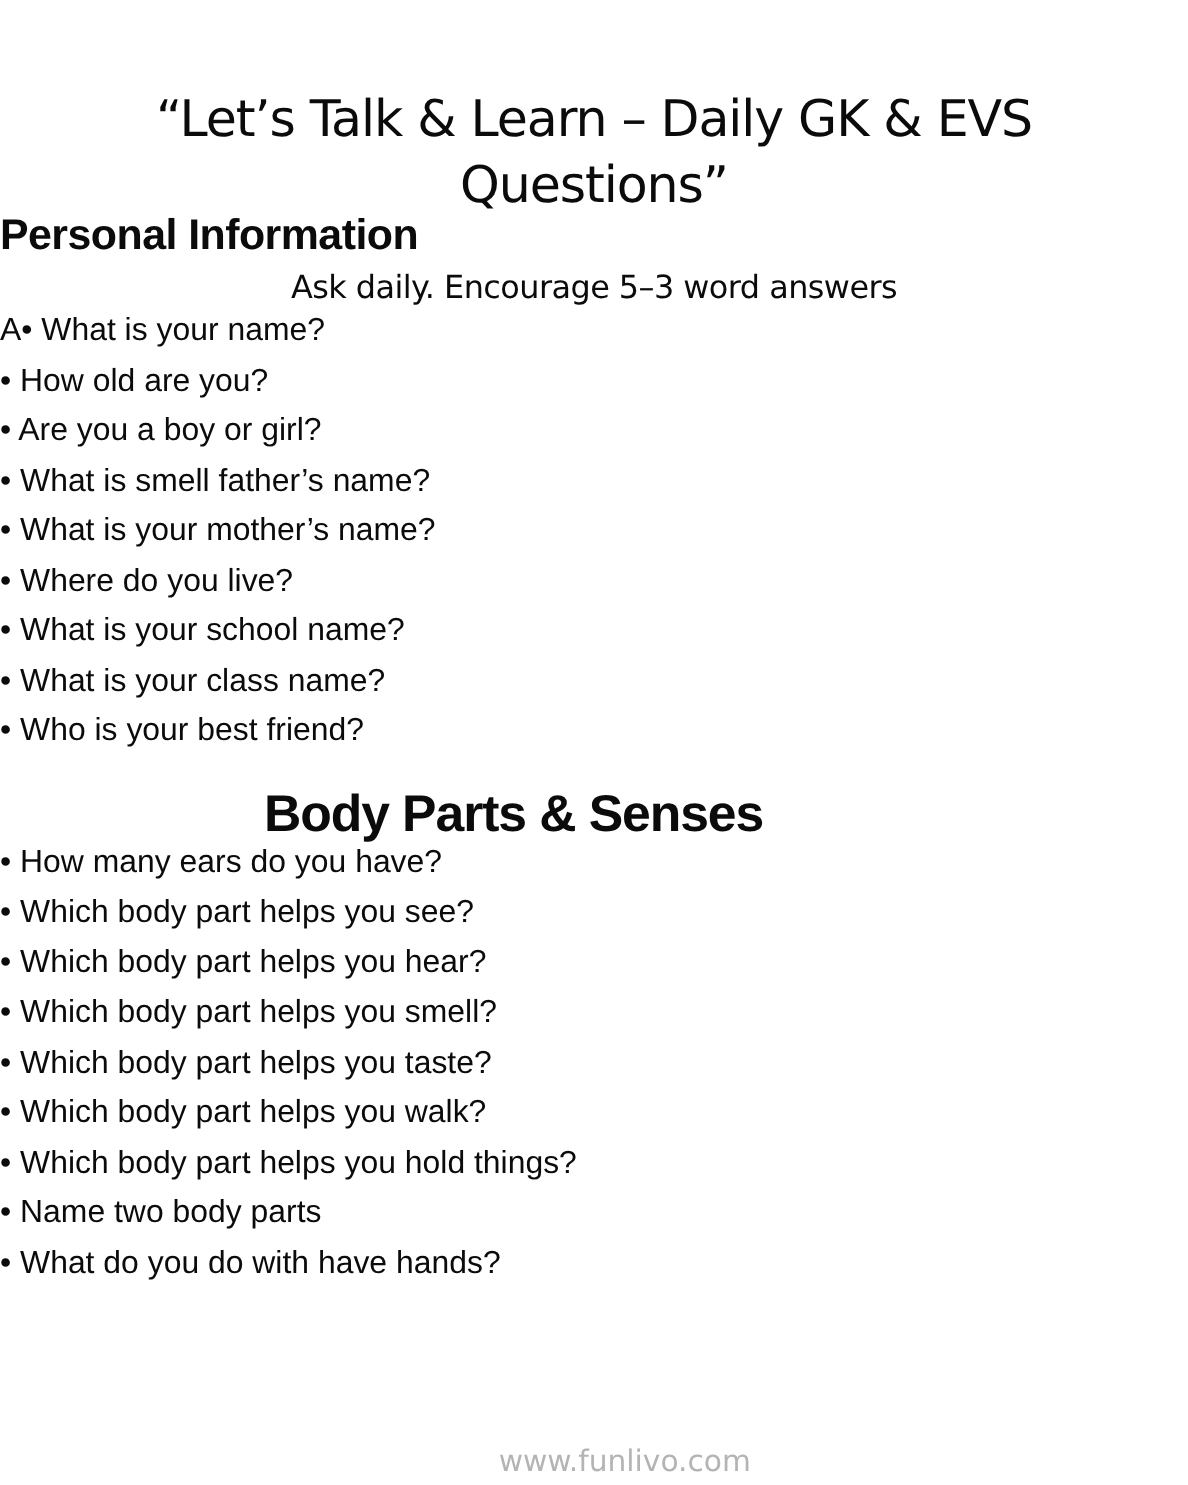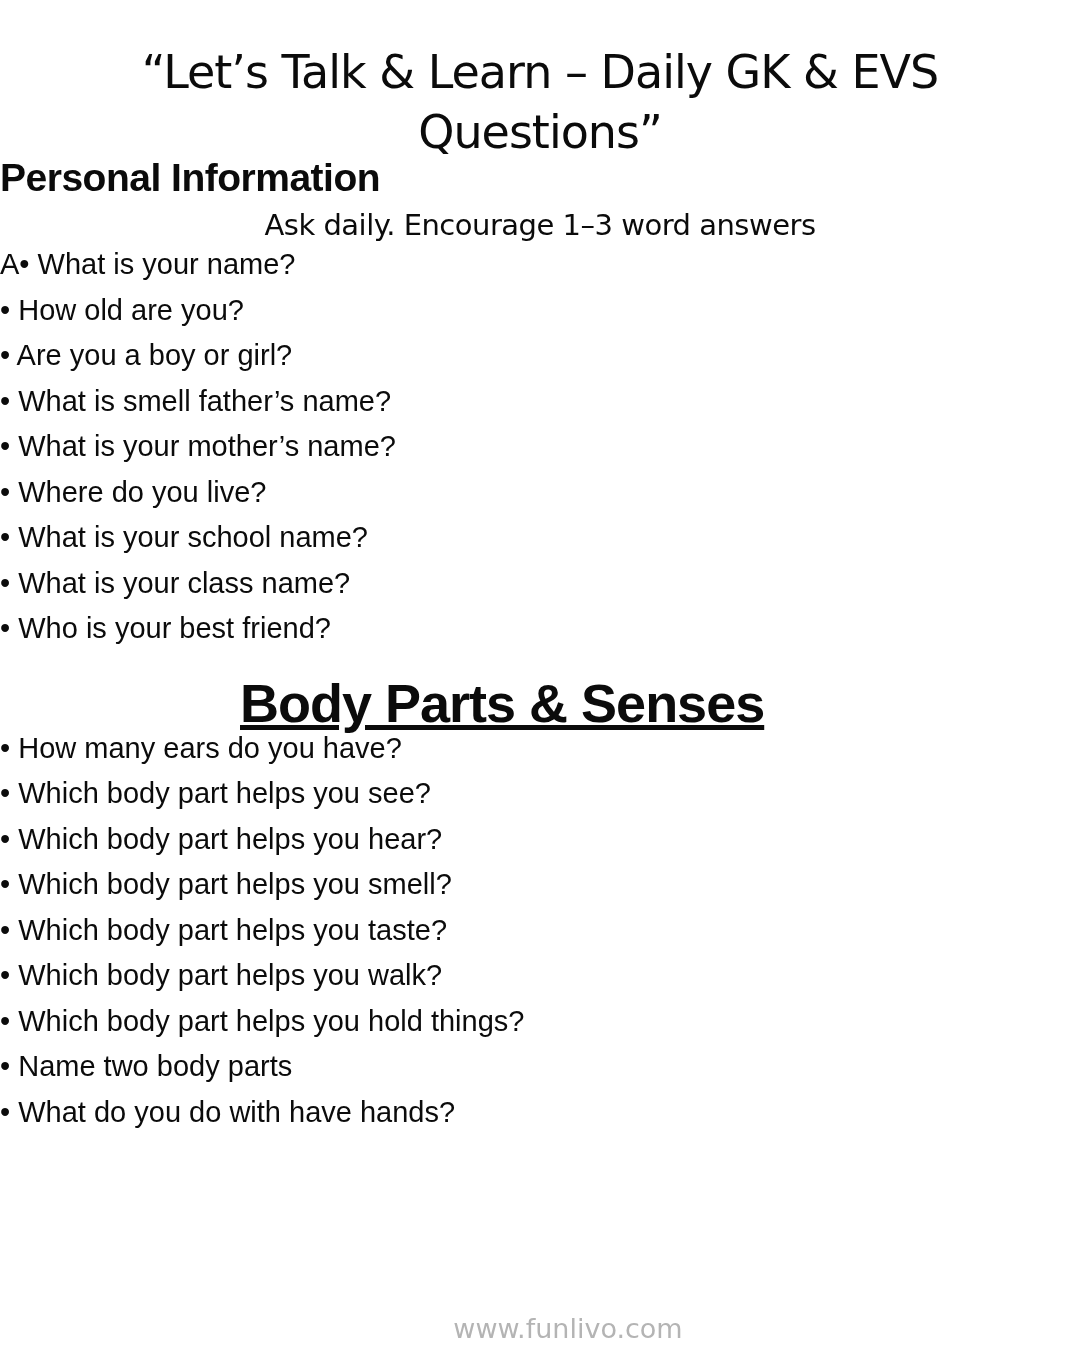--- a/index.html
+++ b/index.html
@@ -12,21 +12,21 @@
     height: 1350px;
     position: relative;
     overflow: hidden;
     color: #0b0b0b;
     font-family: "Liberation Sans", sans-serif;
   }
   .sheet {
     width: 1080px;
     height: 1350px;
     box-sizing: border-box;
-    padding-top: 42px;
+    padding-top: 78px;
     position: relative;
   }
   .doc-title {
     margin: 0;
     text-align: center;
     font-family: "DejaVu Sans", sans-serif;
     font-weight: 500;
     font-size: 46px;
     line-height: 60px;
     letter-spacing: -1px;
@@ -70,24 +70,23 @@
   ul.question-list li {
     font-family: "Liberation Sans", sans-serif;
     font-size: 29px;
     line-height: 45.5px;
     white-space: nowrap;
     color: #0b0b0b;
   }
   .heading-body-parts {
     margin-top: 28px;
     margin-left: 240px;
-    font-size: 54px;
+    font-size: 47px;
     line-height: 46px;
     letter-spacing: -1px;
-    text-decoration: underline;
   }
   .watermark {
     position: absolute;
     left: 0;
     right: 0;
     bottom: 6px;
     text-align: center;
     padding-left: 56px;
     font-family: "DejaVu Sans", sans-serif;
     font-size: 27px;
@@ -99,21 +98,21 @@
 
 <main class="sheet">
 
   <h1 class="doc-title">
     <span>“Let’s Talk &amp; Learn – Daily GK &amp; EVS</span><br>
     <span>Questions”</span>
   </h1>
 
   <section>
     <h2 class="section-heading heading-personal">Personal Information</h2>
-    <p class="subtitle">Ask daily. Encourage 1–3 word answers</p>
+    <p class="subtitle">Ask daily. Encourage 5–3 word answers</p>
     <ul class="question-list list-personal">
         <li>A• What is your name?</li>
         <li>• How old are you?</li>
         <li>• Are you a boy or girl?</li>
         <li>• What is smell father’s name?</li>
         <li>• What is your mother’s name?</li>
         <li>• Where do you live?</li>
         <li>• What is your school name?</li>
         <li>• What is your class name?</li>
         <li>• Who is your best friend?</li>

